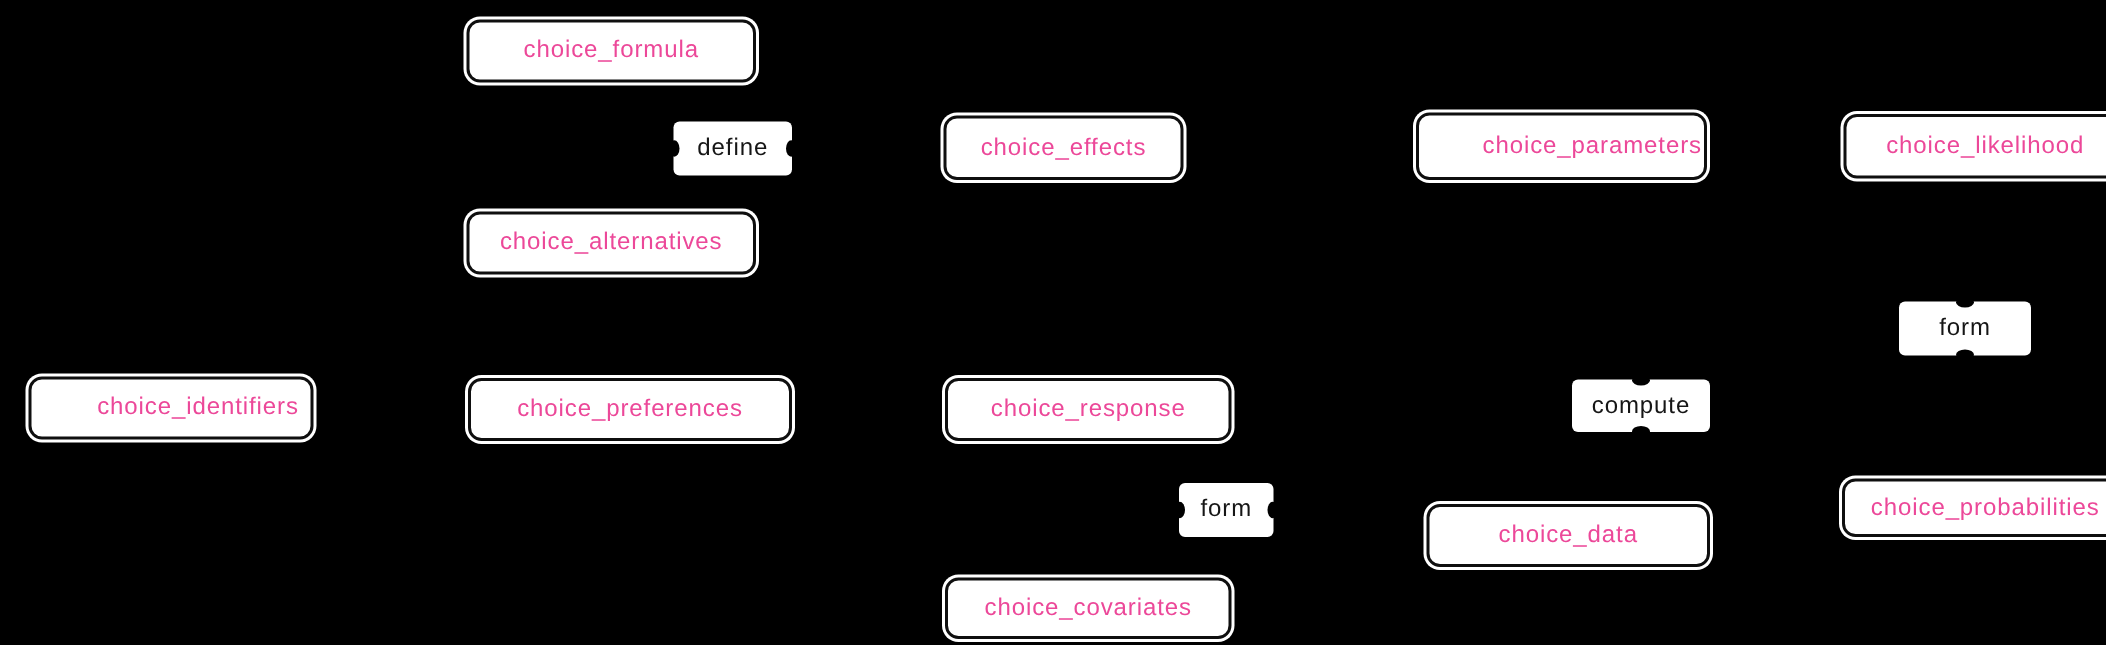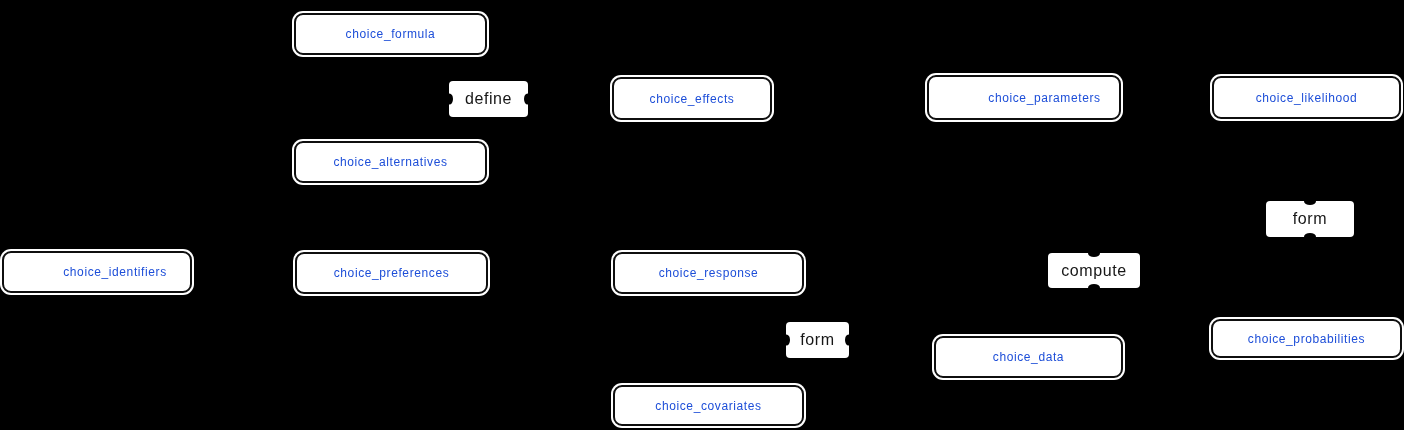--- a/index.html
+++ b/index.html
@@ -19,25 +19,26 @@
   .node {
     position: absolute;
     box-sizing: border-box;
     background: #ffffff;
     border: 2.5px solid #0f0f0f;
     border-radius: 9px;
     box-shadow: 0 0 0 2px #ffffff, 1px 1px 0 2.5px #000000;
     display: flex;
     align-items: center;
     justify-content: center;
-    color: #1d4ed8;
-    font-size: 12px;
+    color: #ec4899;
+    font-size: 16px;
     letter-spacing: 0.6px;
     white-space: nowrap;
     cursor: default;
+    margin-left: 17px;
   }
   
   .edge-label {
     position: absolute;
     box-sizing: border-box;
     background: #ffffff;
     border-radius: 4px;
     display: flex;
     align-items: center;
     justify-content: center;
@@ -68,21 +69,21 @@
   <div class="node" style="left:612px; top:77px;  width:160px; height:43px;">choice_effects</div>
 
   <div class="node" style="left:927px; top:75px;  width:194px; height:45px;padding-left:41px;">choice_parameters</div>
 
   <div class="node" style="left:1212px; top:76px; width:189px; height:43px;">choice_likelihood</div>
 
   <div class="node" style="left:294px; top:141px; width:193px; height:42px;">choice_alternatives</div>
 
   <div class="node" style="left:2px;   top:251px; width:190px; height:42px;padding-left:36px;">choice_identifiers</div>
 
-  <div class="node" style="left:295px; top:252px; width:193px; height:42px;">choice_preferences</div>
+  <div class="node" style="left:295px; top:252px; width:216px; height:42px;">choice_preferences</div>
 
   <div class="node" style="left:613px; top:252px; width:191px; height:42px;">choice_response</div>
 
   <div class="node" style="left:934px; top:336px; width:189px; height:42px;">choice_data</div>
 
   <div class="node" style="left:1211px; top:319px; width:191px; height:39px;">choice_probabilities</div>
 
   <div class="node" style="left:613px; top:385px; width:191px; height:41px;">choice_covariates</div>
 
   <div class="edge-label notch-v" style="left:1266px; top:201px; width:88px; height:36px;">form</div>

